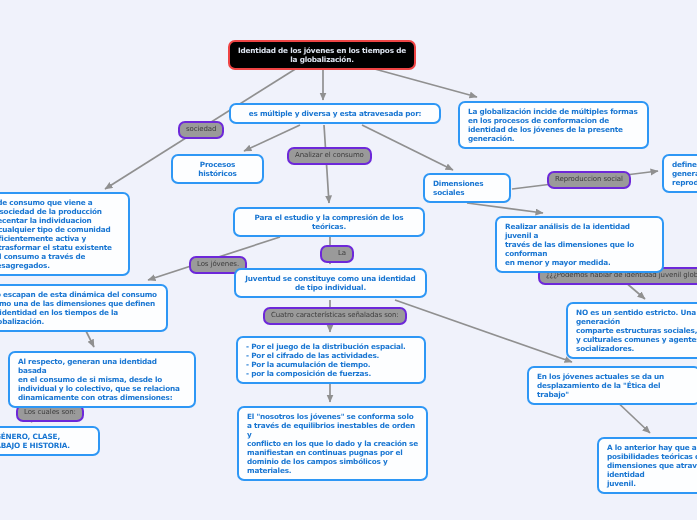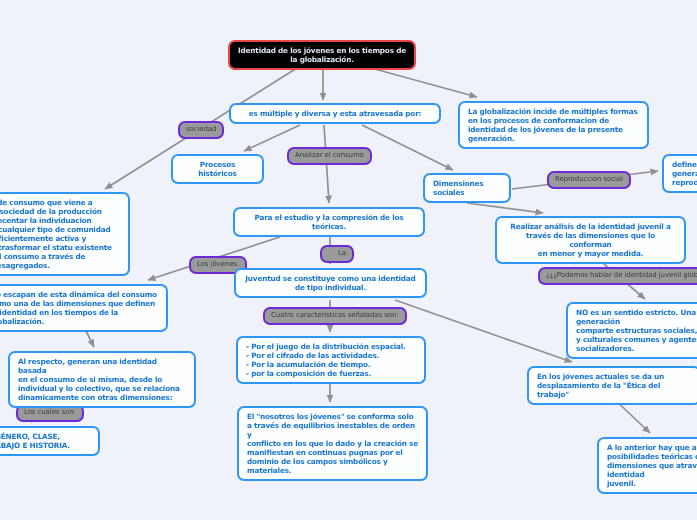--- a/index.html
+++ b/index.html
@@ -62,21 +62,21 @@
     <div class="node node--concept node--center" style="left: 171px; top: 154px; width: 93px;">Procesos históricos</div>
     <div class="node node--concept" style="left: 458px; top: 101px; width: 191px;">La globalización incide de múltiples formas
 en los procesos de conformacion de
 identidad de los jóvenes de la presente
 generación.</div>
     <div class="node node--concept" style="left: 423px; top: 173px; width: 88px;">Dimensiones
 sociales</div>
     <div class="node node--concept" style="left: 662px; top: 154px; width: 150px;">definen la
 generación y
 reproducción social.</div>
-    <div class="node node--concept" style="left: 495px; top: 216px; width: 191px; text-align: center;">Realizar análisis de la identidad juvenil a
+    <div class="node node--concept" style="left: 495px; top: 216px; width: 169px;">Realizar análisis de la identidad juvenil a
 través de las dimensiones que lo conforman
 en menor y mayor medida.</div>
     <div class="node node--concept" style="left: 566px; top: 302px; width: 182px;">NO es un sentido estricto. Una generación
 comparte estructuras sociales, políticas
 y culturales comunes y agentes
 socializadores.</div>
     <div class="node node--concept" style="left: 527px; top: 366px; width: 174px;">En los jóvenes actuales se da un
 desplazamiento de la "Ética del trabajo"</div>
     <div class="node node--concept" style="left: 597px; top: 437px; width: 164px;">A lo anterior hay que añadir las
 posibilidades teóricas que dan las

